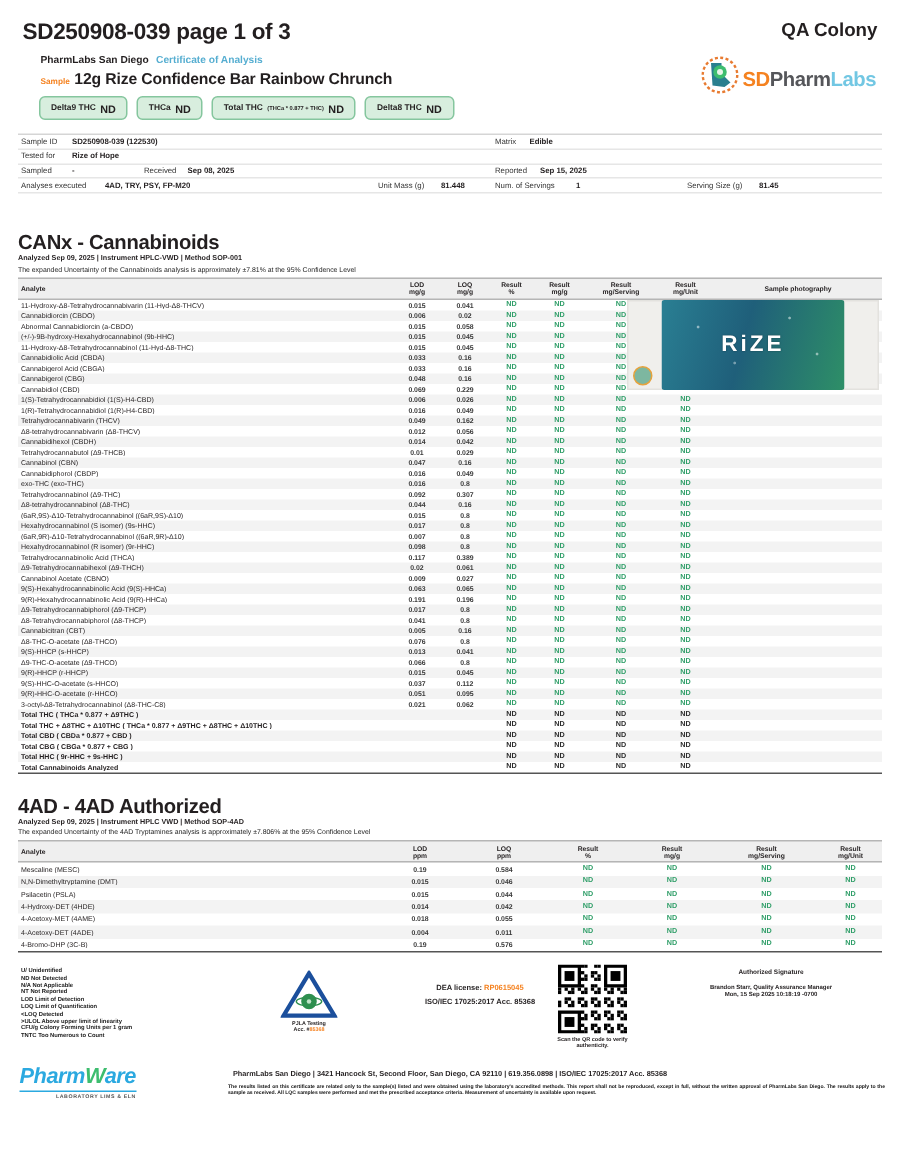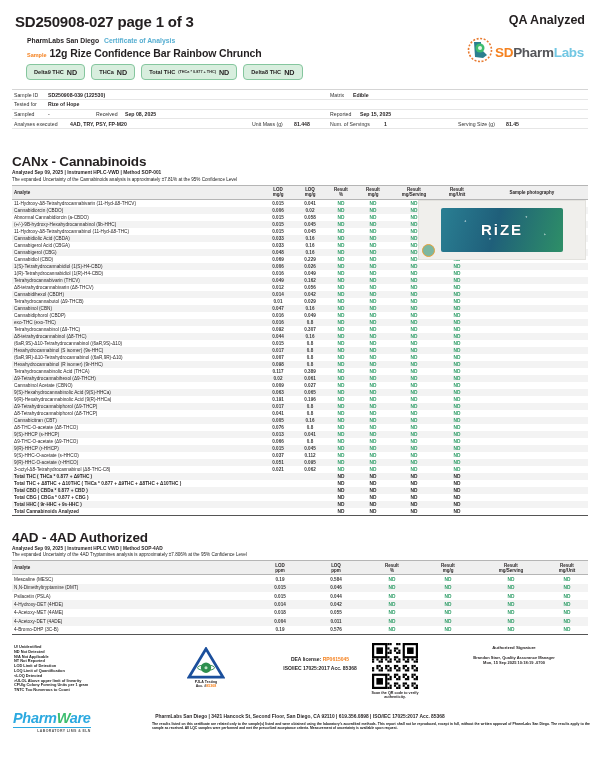--- a/index.html
+++ b/index.html
@@ -58,21 +58,21 @@
   .tryp-tbl .trow{height:8.4px;}
   .tbody .trow:nth-child(even){background:#f3f3f3;}
   .cell-a{font-size:4.7px;white-space:nowrap;overflow:hidden;padding-left:2px;}
   .cell-n{font-size:4.6px;font-weight:bold;color:#3a3a3a;text-align:center;}
   .cell-nd{font-size:4.8px;font-weight:bold;color:var(--nd-green);text-align:center;}
   .trow.total .cell-a{font-weight:bold;}
   .trow.total .cell-nd{color:#2b2b2b;}
   
   .photo-wrap{position:absolute;right:2px;top:15px;width:168px;height:60px;background:#f0efec;
               display:flex;align-items:center;justify-content:center;box-shadow:0 0 0 1px #e3e2de inset;}
-  .photo-box{width:122px;height:44px;border-radius:2px;position:relative;
+  .photo-box{width:122px;height:60px;border-radius:2px;position:relative;
              background:
                radial-gradient(circle at 20% 30%, rgba(255,255,255,.5) 0.6px, transparent 1.2px),
                radial-gradient(circle at 70% 20%, rgba(255,255,255,.5) 0.6px, transparent 1.2px),
                radial-gradient(circle at 85% 60%, rgba(255,255,255,.5) 0.6px, transparent 1.2px),
                radial-gradient(circle at 40% 70%, rgba(255,255,255,.4) 0.6px, transparent 1.2px),
                linear-gradient(105deg,#2a7f93 0%,#1f5f7a 45%,#2e8f67 100%);
              display:flex;align-items:center;justify-content:center;}
   .photo-brand{color:#fff;font-weight:bold;font-size:15px;letter-spacing:2px;text-shadow:0 0 1px rgba(0,0,0,.5);}
   .photo-sticker{position:absolute;left:4px;bottom:3px;width:11px;height:11px;border-radius:50%;
                  background:#7db7a0;border:1.5px solid #e6a23c;}
@@ -98,22 +98,22 @@
   .pw-text{font-size:14.5px;font-weight:bold;font-style:italic;letter-spacing:-0.3px;
            border-bottom:1.5px solid #2ba9e0;padding-bottom:1px;}
   .pw-blue{color:#2ba9e0;}
   .pw-green{color:#3dbd6f;}
   .pw-sub{font-size:3.5px;font-weight:bold;color:#555;text-align:right;letter-spacing:0.4px;margin-top:1px;}
 </style>
 </head>
 <body>
 
 <div class="topbar">
-  <div class="doc-id">SD250908-027 page 1 of 3</div>
-  <div class="qa">QA Analyzed</div>
+  <div class="doc-id">SD250908-039 page 1 of 3</div>
+  <div class="qa">QA Colony</div>
 </div>
 
 <div class="brandline">
   <span>PharmLabs San Diego</span>
   <span class="coa">Certificate of Analysis</span>
 </div>
 <div class="sampleline">
   <span class="sample-label">Sample</span>
   <span class="sample-name">12g Rize Confidence Bar Rainbow Chrunch</span>
 </div>

